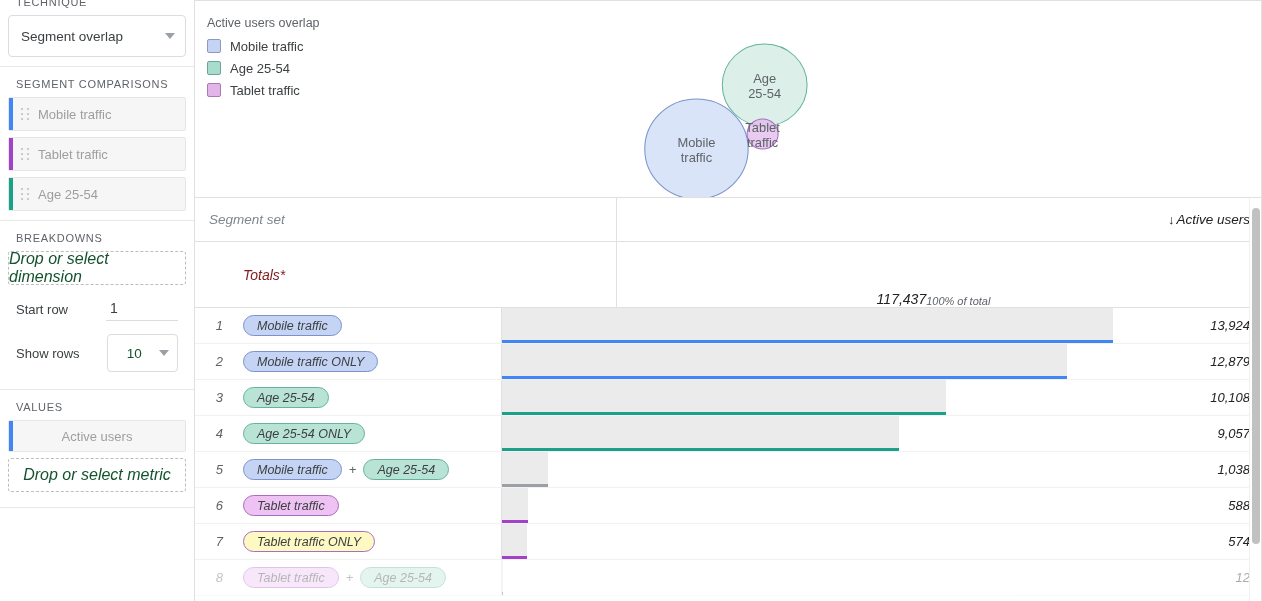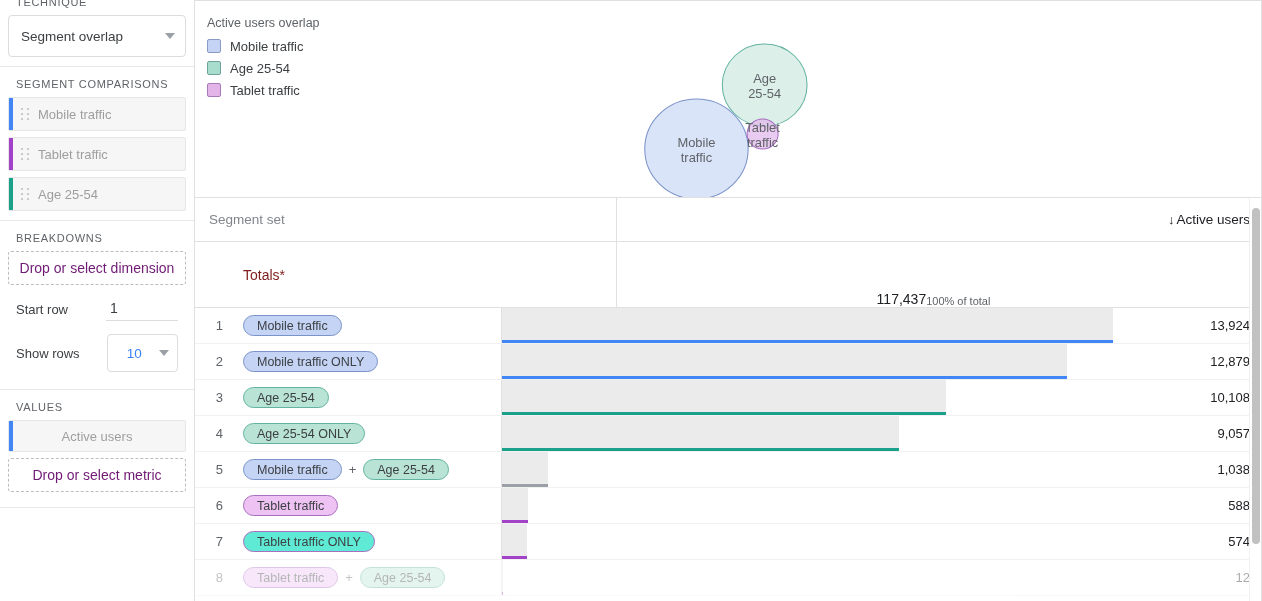--- a/index.html
+++ b/index.html
@@ -46,34 +46,34 @@
     width: 10px; height: 14px; margin-left: 12px; margin-right: 7px;
     display: grid; grid-template-columns: 3px 3px; grid-template-rows: repeat(3, 3px);
     gap: 2px 3px; align-content: center;
   }
   .drag-dots i { width: 2px; height: 2px; background: #bdbdbd; border-radius: 50%; display: block; }
   .seg-name { font-size: 13px; color: #9e9e9e; }
 
   .dashed-box {
     height: 34px; border: 1px dashed #bdbdbd; border-radius: 3px;
     display: flex; align-items: center; justify-content: center;
-    font-size: 14px; color: #701a75; background: #fff;
+    font-size: 16px; color: #14532d; background: #fff; font-style: italic;
   }
 
   .row-field { display: flex; align-items: center; padding: 13px 8px 0 8px; }
   .row-field .lbl { font-size: 13px; color: #3c4043; width: 98px; }
   .startrow-input {
     border: none; border-bottom: 1px solid #dadce0; width: 72px;
     font-size: 14px; color: #3c4043; font-family: inherit;
     padding: 2px 0 4px 4px; background: transparent; outline: none;
   }
   .showrows-select {
     width: 78px; height: 38px; border: 1px solid #dadce0; border-radius: 4px;
     display: flex; align-items: center; justify-content: space-between;
-    padding: 0 8px 0 19px; font-size: 13.5px; color: #3b82f6; margin-left: 6px;
+    padding: 0 8px 0 19px; font-size: 13.5px; color: #14532d; margin-left: 6px;
   }
 
   .value-chip {
     position: relative; height: 32px; background: #f6f6f6;
     border: 1px solid #e6e6e6; border-radius: 2px;
     display: flex; align-items: center; justify-content: center;
     font-size: 13px; color: #9e9e9e; margin-bottom: 6px;
   }
 
   
@@ -84,21 +84,21 @@
   .venn-title { position: absolute; left: 12px; top: 15px; font-size: 12.5px; color: #5f6368; }
   .legend { position: absolute; left: 12px; top: 34px; }
   .legend-row { display: flex; align-items: center; height: 22px; }
   .legend-swatch { width: 14px; height: 14px; border-radius: 2px; margin-right: 9px; }
   .legend-label { font-size: 13px; color: #3c4043; }
 
   .venn-svg { position: absolute; left: 0; top: 0; width: 100%; height: 196px; }
   .venn-text { font-size: 12.5px; fill: #5f6368; font-family: "Liberation Sans", sans-serif; }
 
   
-  .table-wrap { position: relative; border-top: 1px solid #e0e0e0; height: 405px; }
+  .table-wrap { position: relative; border-top: 1px solid #e0e0e0; height: 405px; font-style: italic; }
   .thead {
     display: flex; height: 44px; border-bottom: 1px solid #e0e0e0;
     align-items: center;
   }
   .th-left { width: 421px; padding-left: 14px; font-size: 13.5px; color: #80868b; }
   .th-right {
     flex: 1; border-left: 1px solid #e0e0e0; height: 44px;
     display: flex; align-items: center; justify-content: flex-end;
     padding-right: 12px; font-size: 13.5px; color: #202124; font-weight: 500;
   }
@@ -359,21 +359,21 @@
             </div>
             <div class="barcell">
               <div class="bar" style="width: 25.662px;"></div>
               <div class="bar-line" style="width: 25.662px; background: rgb(161, 66, 200);"></div>
             </div>
             <div class="valcell">588</div>
           </div>
           <div class="drow">
             <div class="idx">7</div>
             <div class="chips">
-              <span class="pill" style="background: #5eead4; border: 1px solid rgb(168, 110, 192);">Tablet traffic ONLY</span>
+              <span class="pill" style="background: #fef9c3; border: 1px solid rgb(168, 110, 192);">Tablet traffic ONLY</span>
             </div>
             <div class="barcell">
               <div class="bar" style="width: 25.051px;"></div>
               <div class="bar-line" style="width: 25.051px; background: rgb(161, 66, 200);"></div>
             </div>
             <div class="valcell">574</div>
           </div>
           <div class="drow faded">
             <div class="idx">8</div>
             <div class="chips">

